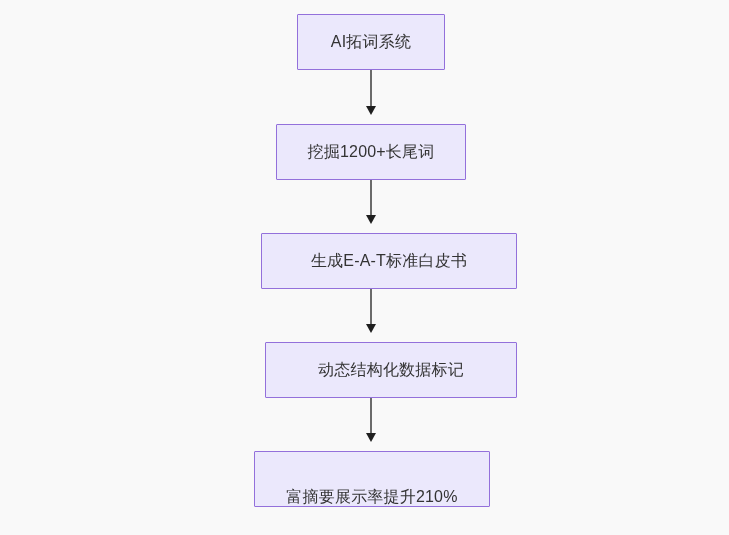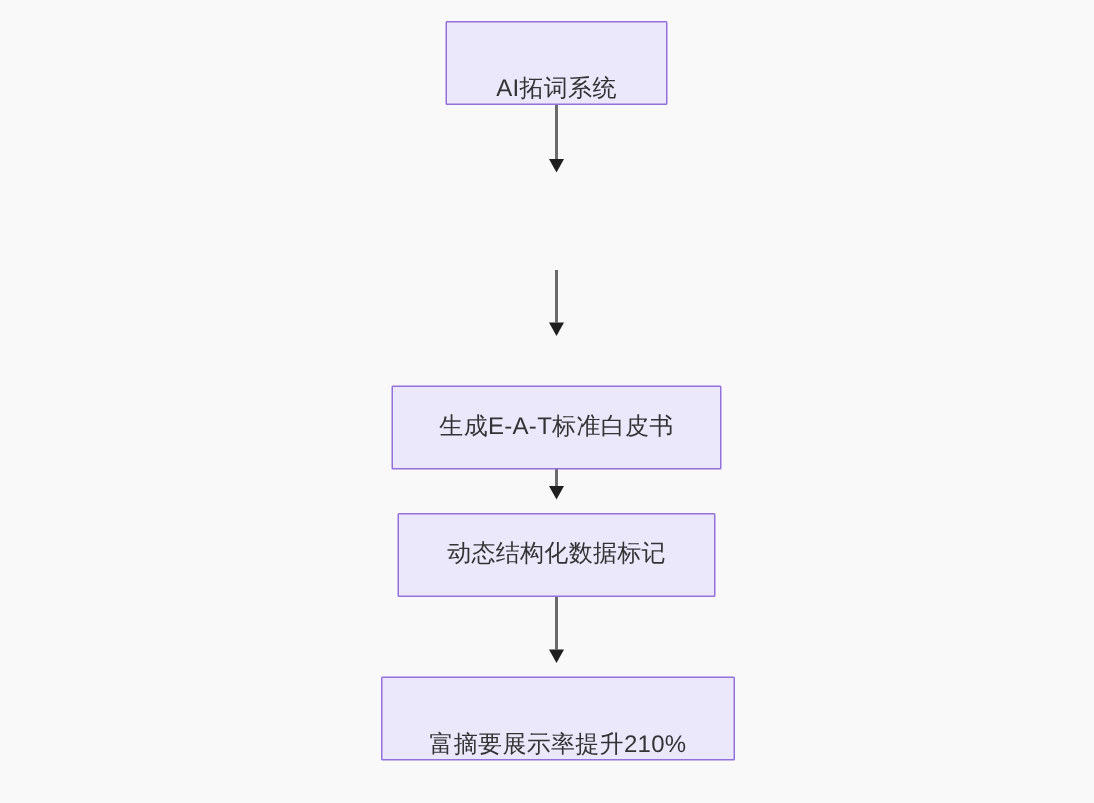--- a/index.html
+++ b/index.html
@@ -70,30 +70,33 @@
 
   <div class="connector" style="left:371px; top:180px; height:35px;"></div>
   <div class="arrowhead" style="left:371px; top:215px;"></div>
 
   <div class="connector" style="left:371px; top:289px; height:35px;"></div>
   <div class="arrowhead" style="left:371px; top:324px;"></div>
 
   <div class="connector" style="left:371px; top:398px; height:35px;"></div>
   <div class="arrowhead" style="left:371px; top:433px;"></div>
 
-  <div class="node" style="left:297px; top:14px; width:148px; height:56px;align-items:flex-end;">
+  <div class="node" style="left:297px; top:14px; width:148px; height:56px;">
     <span class="node-label">AI拓词系统</span>
   </div>
 
+  <div class="node" style="left:276px; top:124px; width:190px; height:56px;">
+    <span class="node-label">挖掘1200+长尾词</span>
+  </div>
 
-  <div class="node" style="left:261px; top:233px; width:220px; height:56px;margin-top:24px;">
+  <div class="node" style="left:261px; top:233px; width:256px; height:56px;">
     <span class="node-label">生成E-A-T标准白皮书</span>
   </div>
 
-  <div class="node" style="left:265px; top:342px; width:212px; height:56px;">
+  <div class="node" style="left:265px; top:342px; width:252px; height:56px;">
     <span class="node-label">动态结构化数据标记</span>
   </div>
 
   <div class="node" style="left:254px; top:451px; width:236px; height:56px;align-items:flex-end;">
     <span class="node-label">富摘要展示率提升210%</span>
   </div>
 
 </div>
 
 </body></html>

